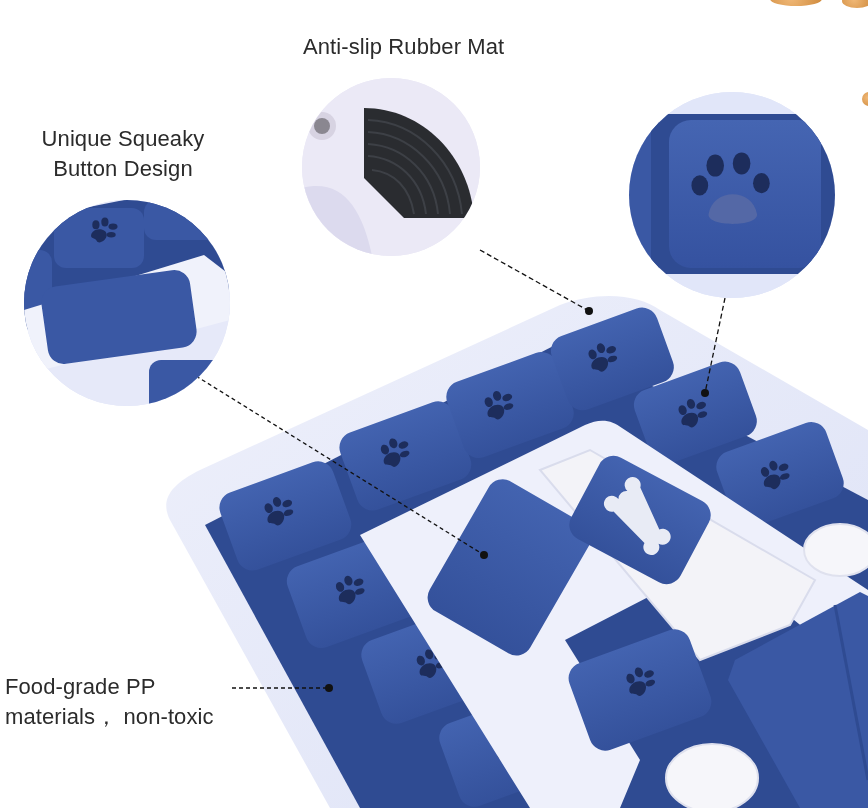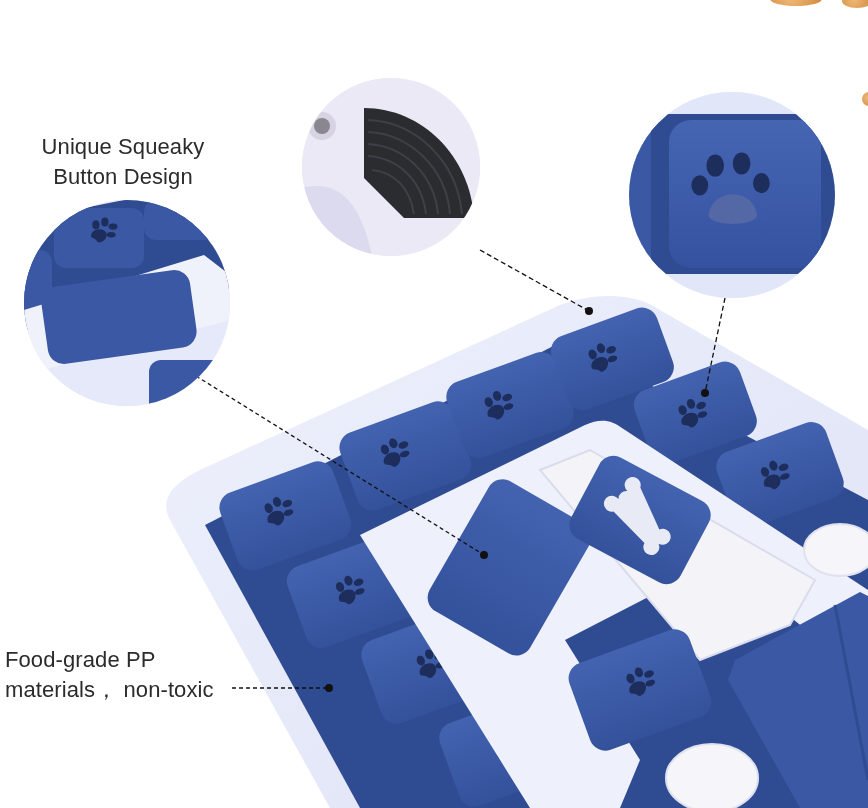--- a/index.html
+++ b/index.html
@@ -179,22 +179,23 @@
           <use href="#paw"></use>
         </g>
       <rect x="120" y="0" width="90" height="40" rx="12" fill="#3a58a4"></rect>
       <rect x="-20" y="50" width="48" height="60" rx="12" fill="#3a58a4"></rect>
       <path d="M0,110 L180,55 L206,75 L206,120 L0,175 Z" fill="#f0f2fb"></path>
       <rect x="20" y="78" width="150" height="78" rx="16" fill="#3a58a4" transform="rotate(-8 95 117)"></rect>
       <rect x="125" y="160" width="90" height="60" rx="12" fill="#3a58a4"></rect>
     </svg>
   </div>
 
-  <div class="label center" style="left:32px;top:132px;width:182px;">
+  <div class="label" style="left:303px;top:32px;">Anti-slip Rubber Mat</div>
+  <div class="label center" style="left:32px;top:124px;width:182px;">
     <div>Unique Squeaky</div>
     <div>Button Design</div>
   </div>
-  <div class="label" style="left:5px;top:645px;">
+  <div class="label" style="left:5px;top:672px;">
     <div>Food-grade PP</div>
     <div>materials， non-toxic</div>
   </div>
 
 </div>
 
 </body></html>

